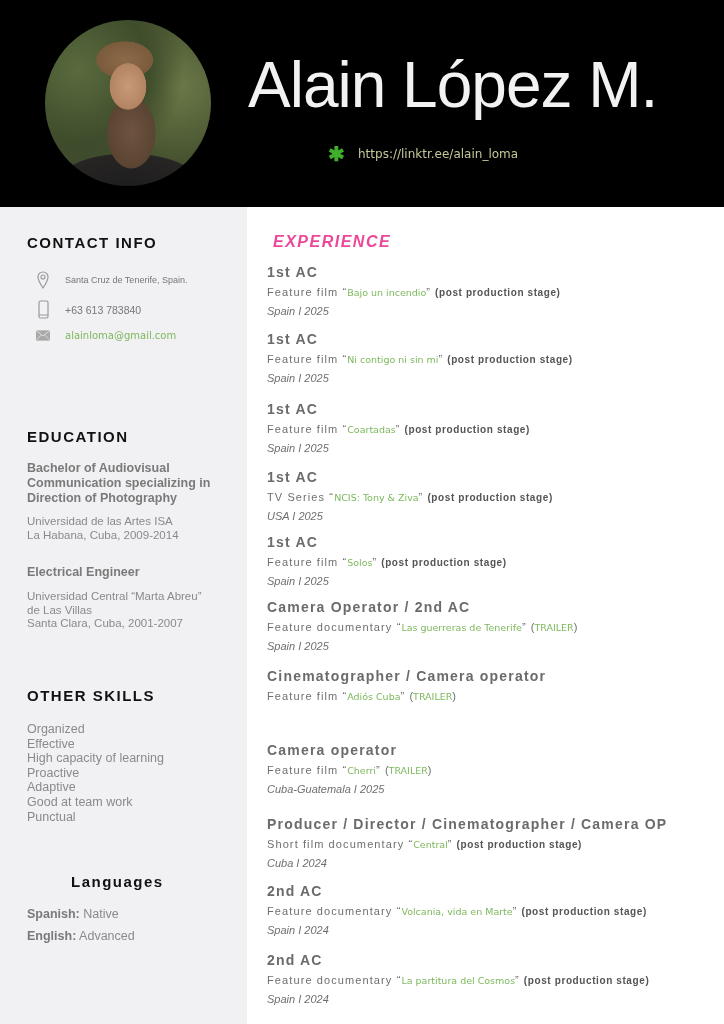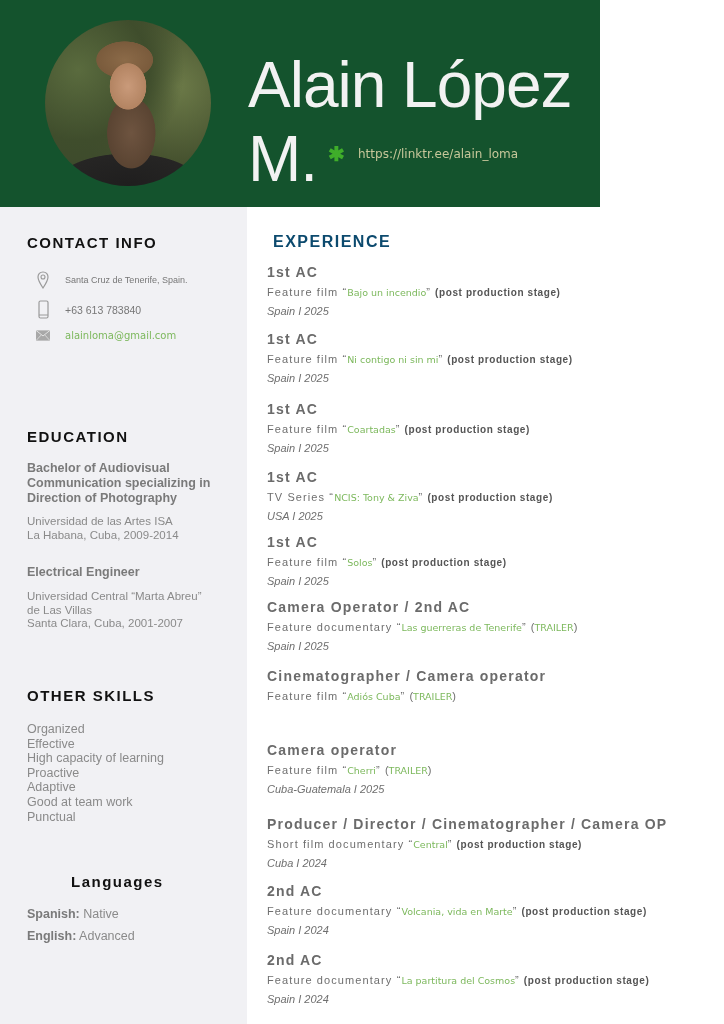--- a/index.html
+++ b/index.html
@@ -1,21 +1,21 @@
 <!DOCTYPE html>
 <html><head>
   <meta charset="utf-8">
   <style>
     * { margin: 0; padding: 0; box-sizing: border-box; }
     html, body { width: 724px; height: 1024px; background: #ffffff; overflow: hidden; }
     body { font-family: "Liberation Sans", sans-serif; position: relative; }
 
     .header {
-      position: absolute; left: 0; top: 0; width: 600px; height: 207px;
-      background: #14532d;
+      position: absolute; left: 0; top: 0; width: 724px; height: 207px;
+      background: #000000;
     }
     .photo {
       position: absolute; left: 45px; top: 20px; width: 166px; height: 166px;
       border-radius: 50%;
       background:
         radial-gradient(ellipse 30px 38px at 50% 40%, #c99a7a 0%, #b38462 60%, transparent 62%),
         radial-gradient(ellipse 34px 50px at 52% 68%, #6e5440 0%, #5a4432 70%, transparent 72%),
         radial-gradient(ellipse 40px 26px at 48% 24%, #8b6a48 0%, #7a5b3c 70%, transparent 72%),
         radial-gradient(ellipse 90px 40px at 50% 100%, #1f1e1e 0%, #262524 80%, transparent 82%),
         radial-gradient(circle at 20% 30%, #5a6b3e 0%, #3f4d2c 40%, transparent 60%),
@@ -52,21 +52,21 @@
     .contact-item .ic { width: 14px; display: flex; justify-content: center; }
     .contact-item .txt { margin-left: 15px; color: #777; }
 
     .edu-degree { position: absolute; left: 27px; width: 200px; font-weight: bold; color: #7a7a7a; font-size: 12.5px; line-height: 15px; }
     .edu-school { position: absolute; left: 27px; width: 200px; color: #8a8a8a; font-size: 11.5px; line-height: 14px; }
 
     .skills { position: absolute; left: 27px; top: 722px; color: #8a8a8a; font-size: 12.5px; line-height: 14.6px; }
     .lang { position: absolute; left: 27px; color: #8a8a8a; font-size: 12.5px; }
     .lang b { color: #7a7a7a; }
 
-    .main-title { position: absolute; left: 273px; top: 233px; font-weight: bold; font-size: 16px; letter-spacing: 1.5px; color: #0c4a6e; }
+    .main-title { position: absolute; left: 273px; top: 233px; font-weight: bold; font-size: 16px; letter-spacing: 1.5px; color: #ec4899; font-style: italic; }
     .job { position: absolute; left: 267px; }
     .job .role { font-weight: bold; color: #6b6b6b; font-size: 14px; letter-spacing: 1.2px; }
     .job .desc { margin-top: 6px; color: #6f6f6f; font-size: 11px; letter-spacing: 1.1px; white-space: nowrap; }
     .job .desc .q { color: #6f6f6f; }
     .job .desc .title { color: #7cb85c; font-family: "DejaVu Sans", sans-serif; font-size: 9.5px; letter-spacing: 0; }
     .job .desc .note { font-weight: bold; font-size: 10px; color: #555; letter-spacing: 0.6px; margin-left: 4px; }
     .job .desc .trailer { color: #7cb85c; font-family: "DejaVu Sans", sans-serif; font-size: 9.5px; letter-spacing: 0; }
     .job .desc .par { color: #6f6f6f; letter-spacing: 0; }
     .job .loc { margin-top: 7px; font-style: italic; color: #6f6f6f; font-size: 11px; }
   </style>

